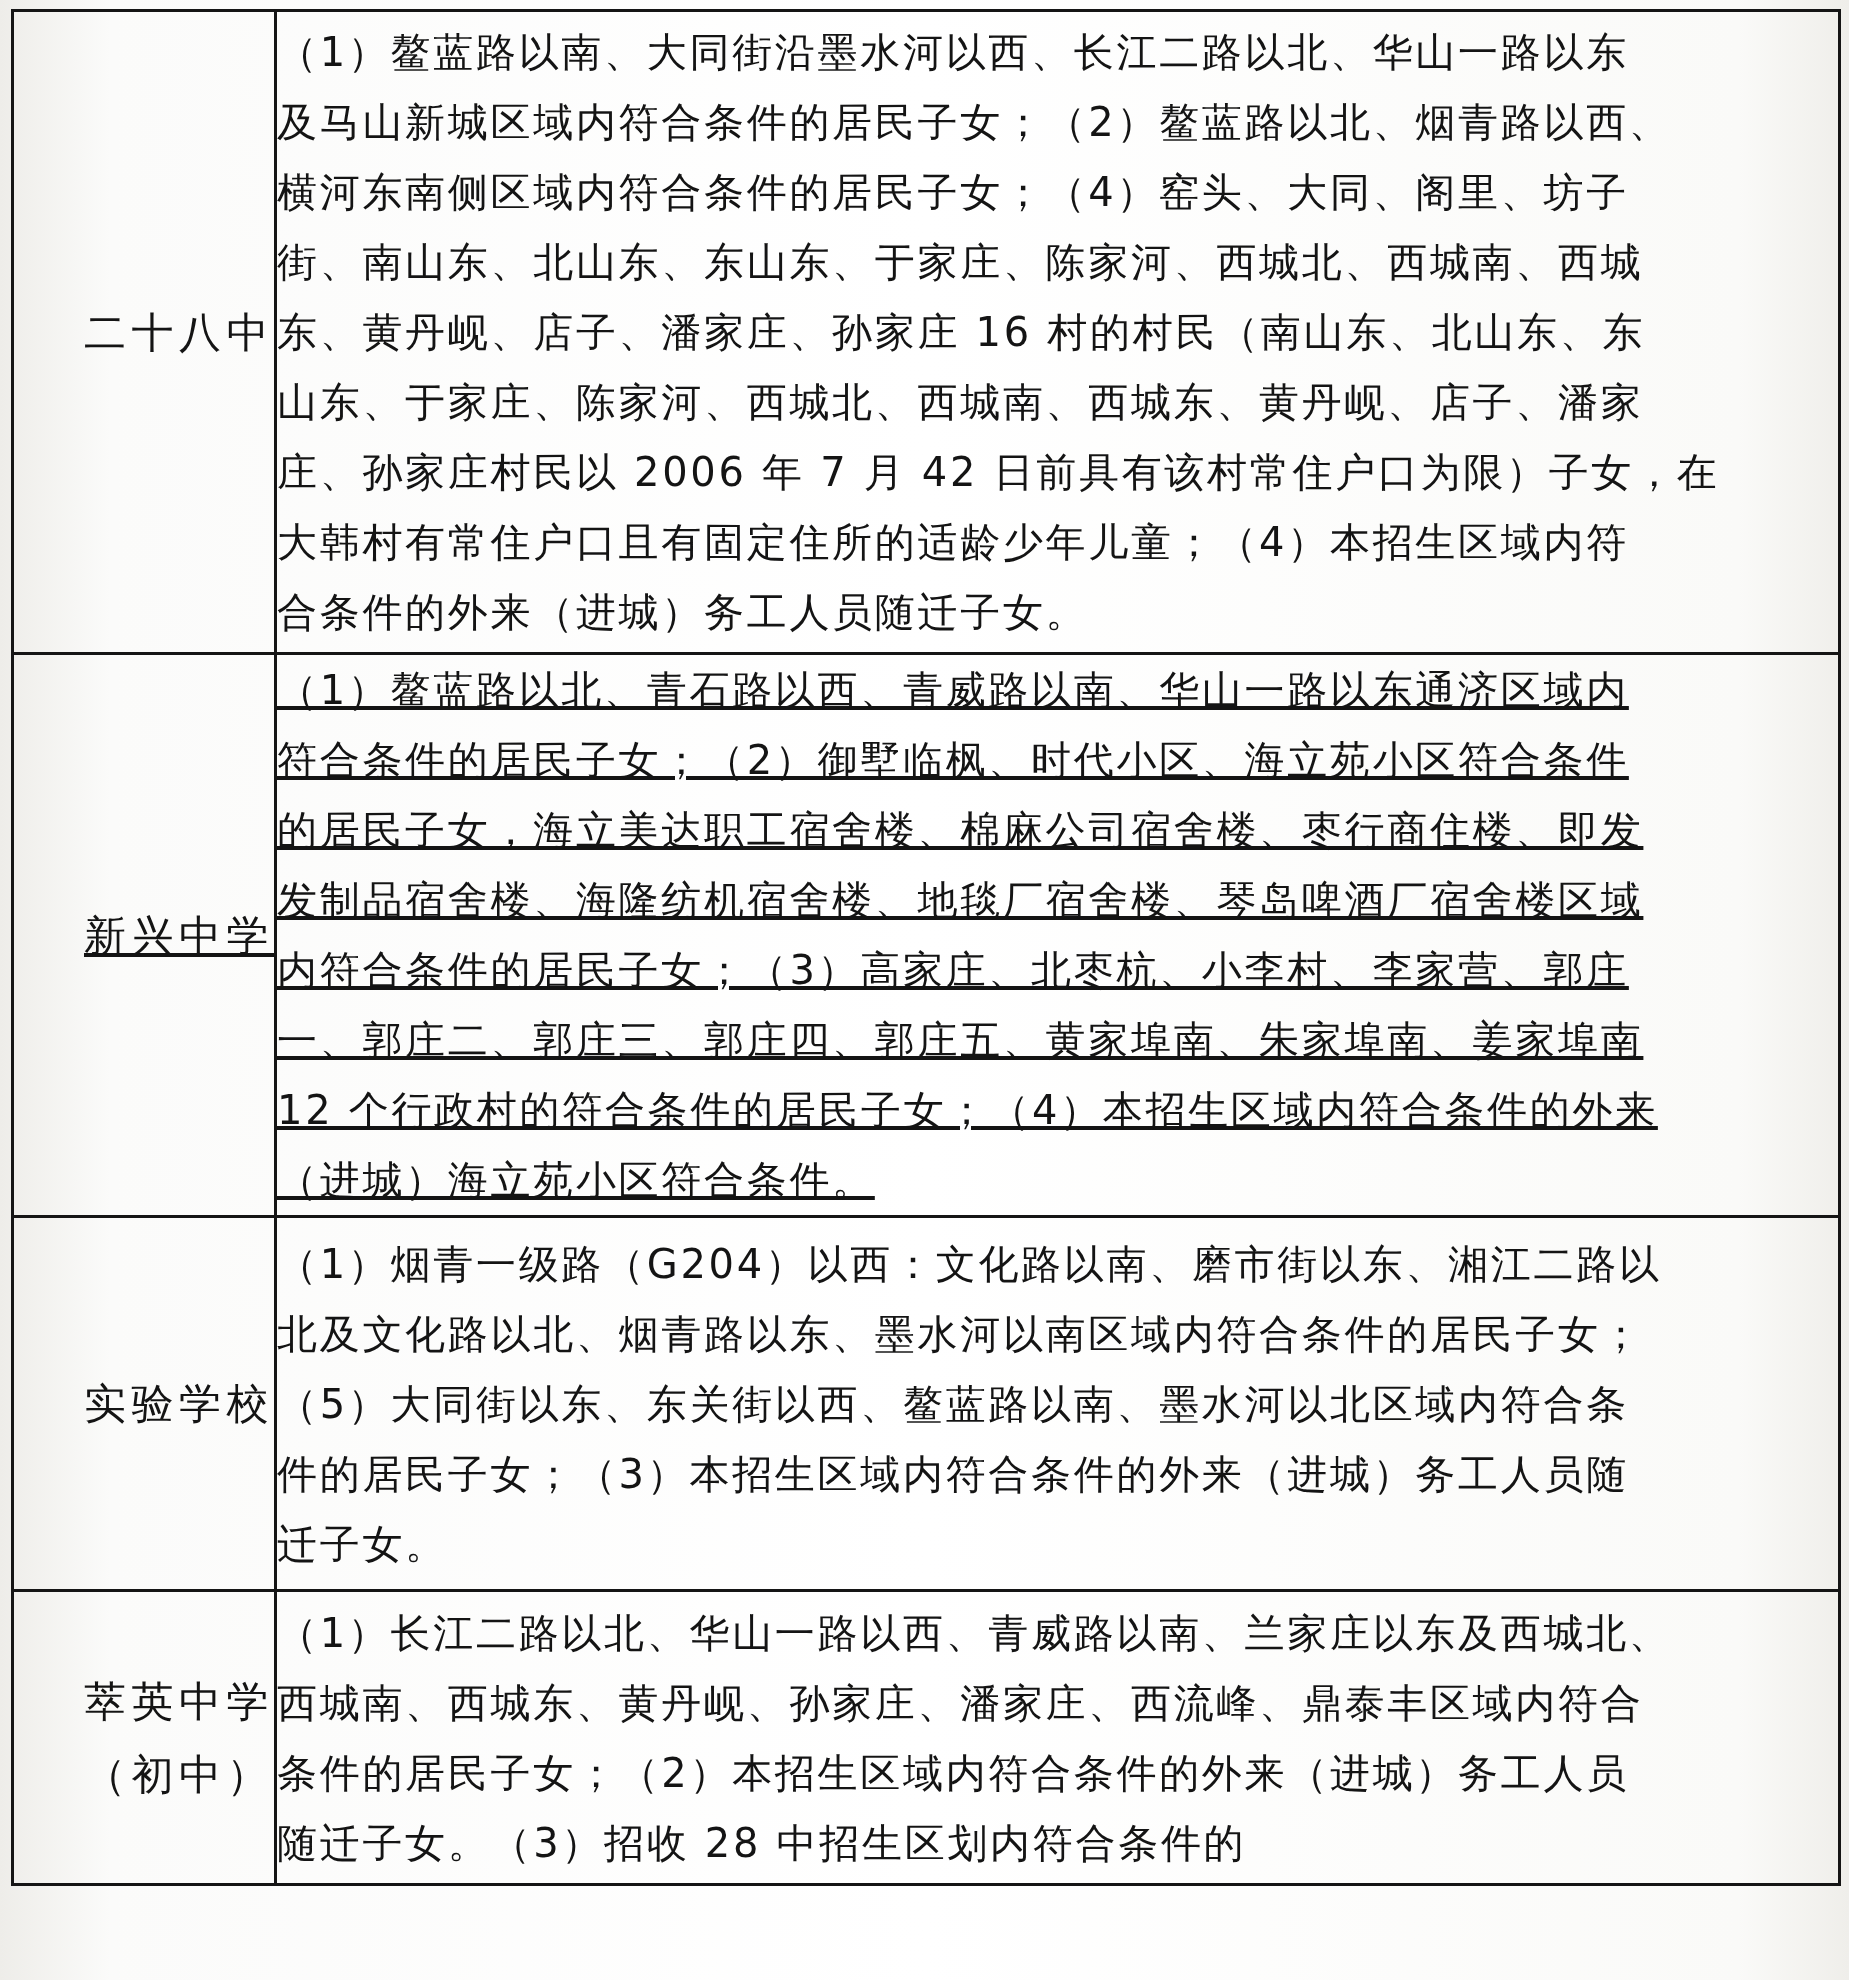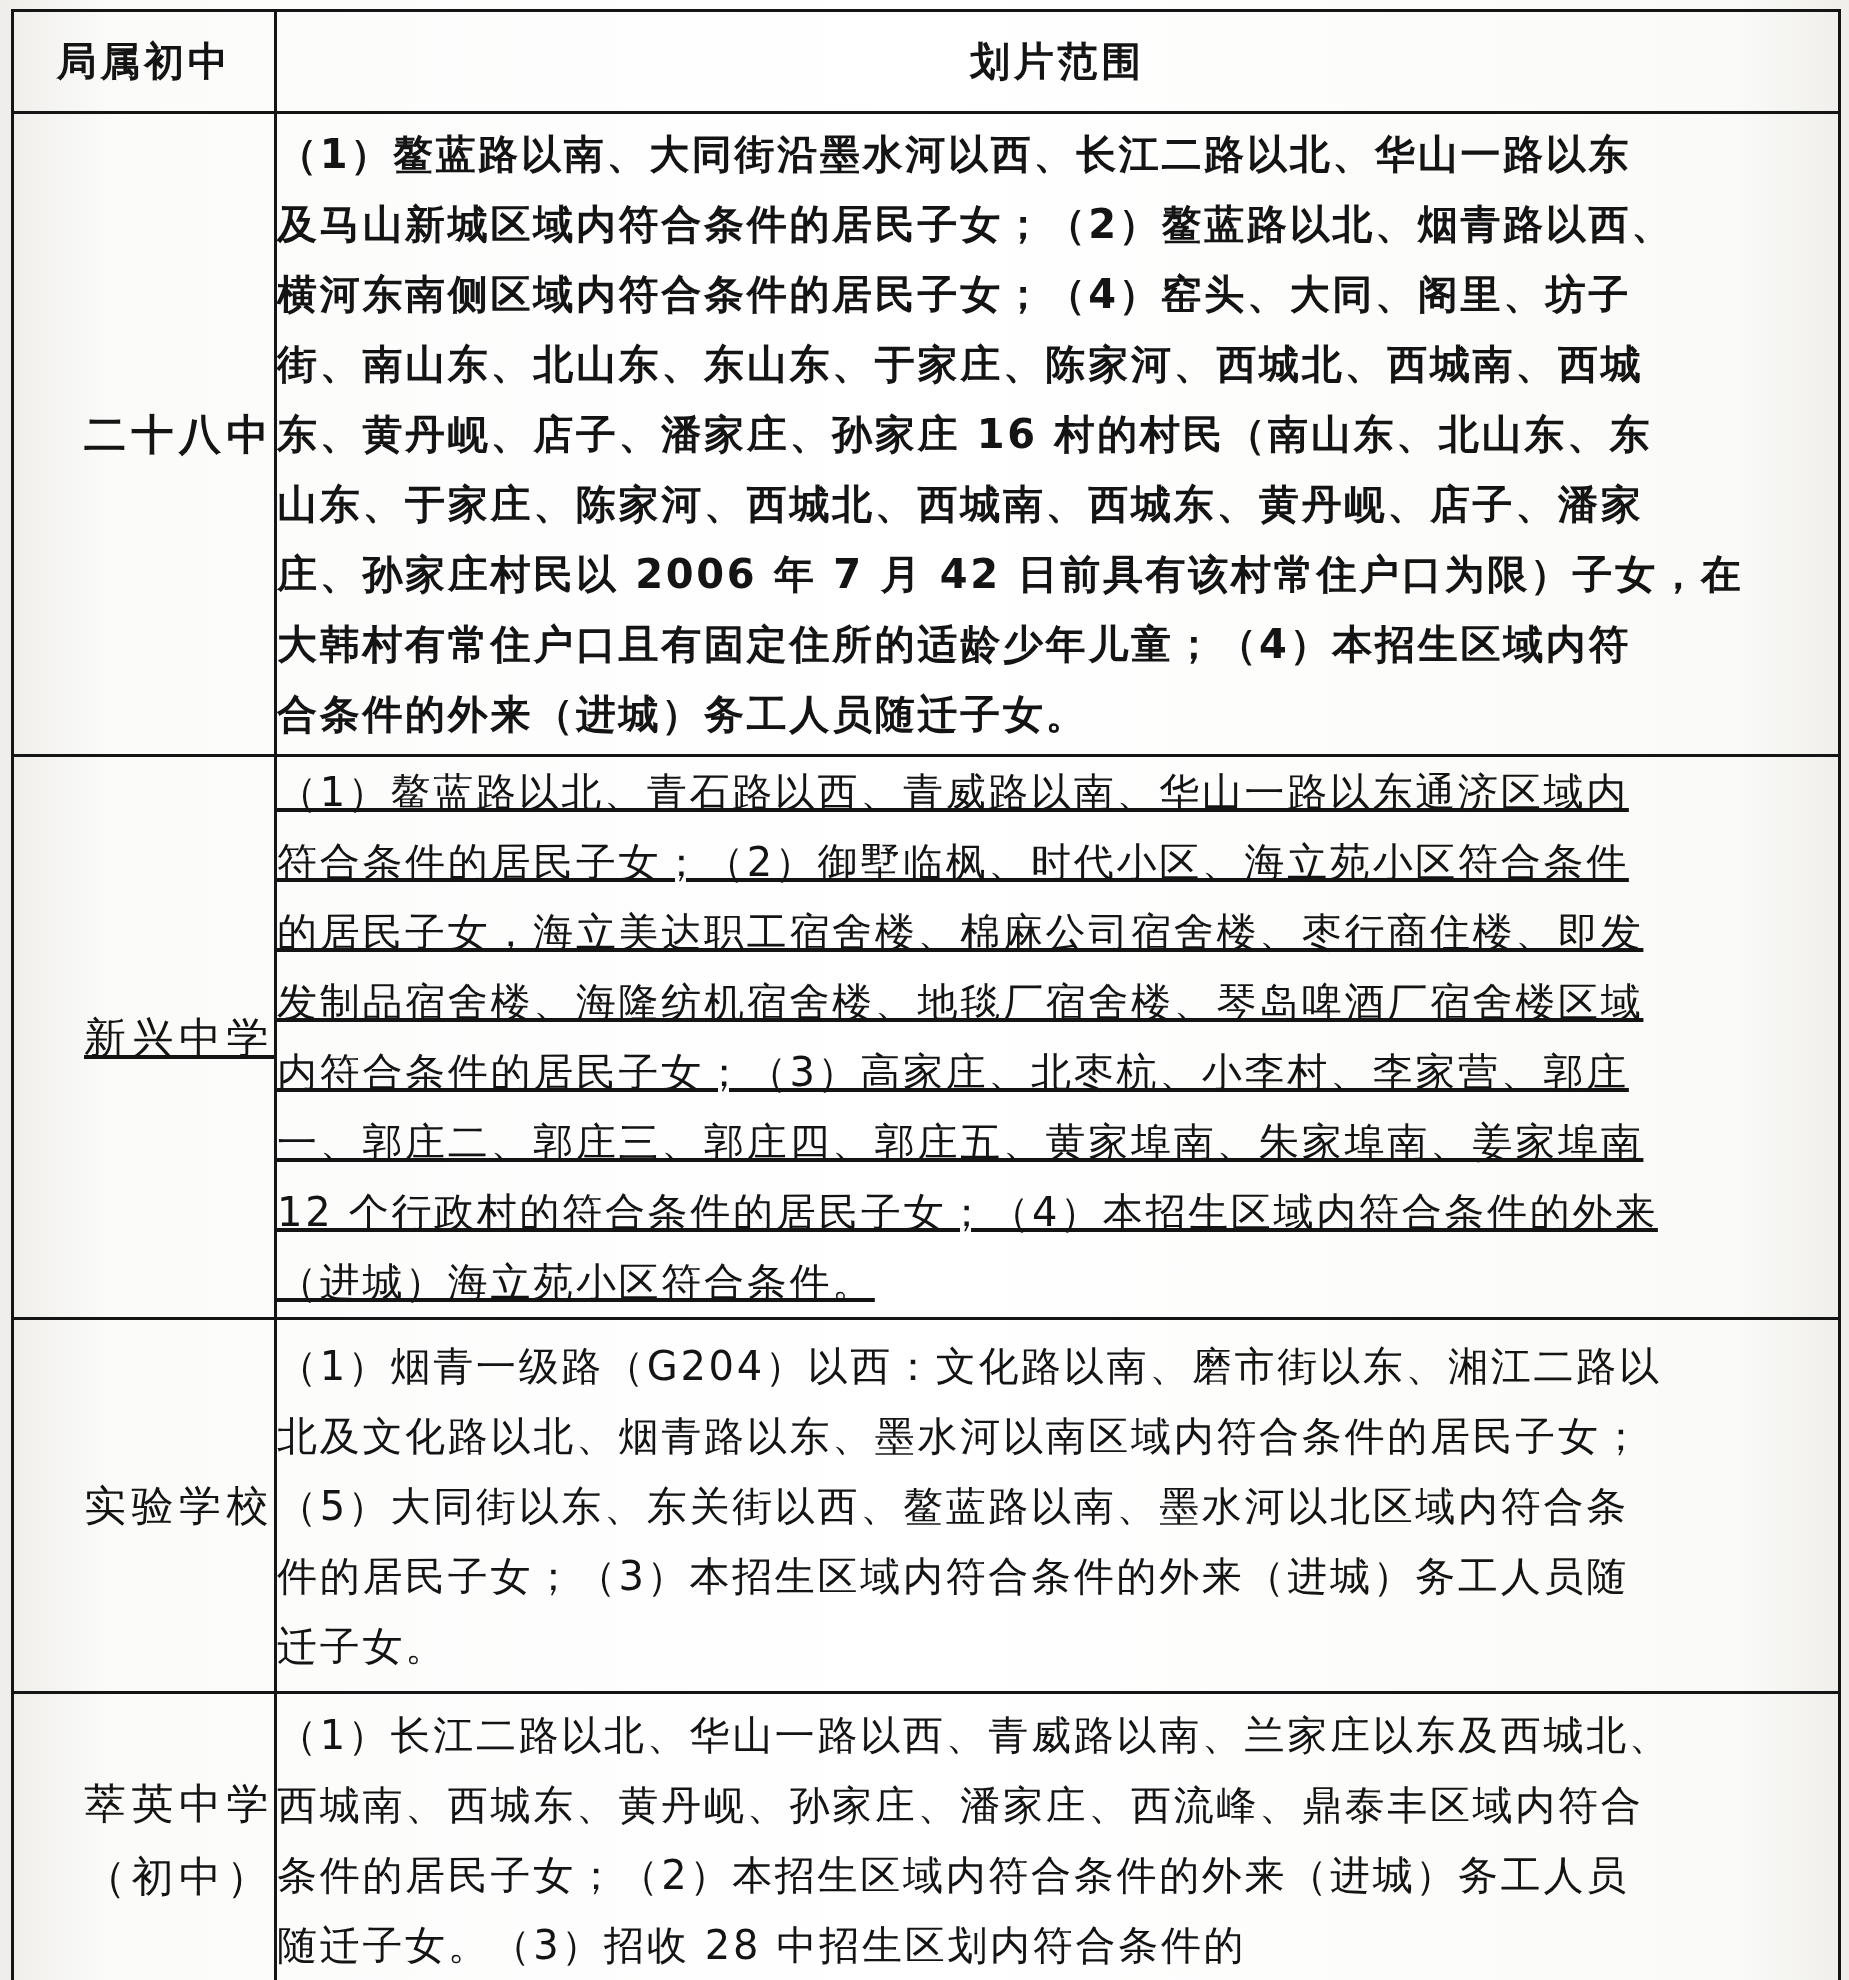--- a/index.html
+++ b/index.html
@@ -44,21 +44,21 @@
       line-height: 73px;
     }
     td.range {
       font-size: 40px;
       line-height: 70px;
       padding: 1.8px 9.1px 0 22px;
       letter-spacing: 2.7px;
       text-align: justify;
     }
     .line { display: block; white-space: nowrap; }
-    tr.r1 td { height: 640px; font-weight: bold; }
+    tr.r1 td { height: 640px; }
     tr.r2 td { height: 556px; text-decoration: underline; }
     tr.r3 td { height: 371px; }
     tr.r4 td { height: 291px; }
     .watermark {
       position: absolute;
       left: 1367px; top: 1893px;
       font-size: 42px;
       color: rgba(40,40,40,0.85);
       letter-spacing: 0.9px;
       background: rgba(255,255,255,0.35);
@@ -68,24 +68,20 @@
 </head>
 <body>
 
 <div class="page">
   <table class="zone-table">
     <colgroup>
         <col class="c-school">
         <col class="c-range">
       </colgroup>
     <tbody>
-        <tr>
-      <th>局属初中</th>
-      <th>划片范围</th>
-    </tr>
 
     <tr class="r1">
       <td class="school">
         <span>二十八中</span>
       </td>
       <td class="range">
         <span class="line">（1）鳌蓝路以南、大同街沿墨水河以西、长江二路以北、华山一路以东</span>
         <span class="line">及马山新城区域内符合条件的居民子女；（2）鳌蓝路以北、烟青路以西、</span>
         <span class="line">横河东南侧区域内符合条件的居民子女；（4）窑头、大同、阁里、坊子</span>
         <span class="line">街、南山东、北山东、东山东、于家庄、陈家河、西城北、西城南、西城</span>

